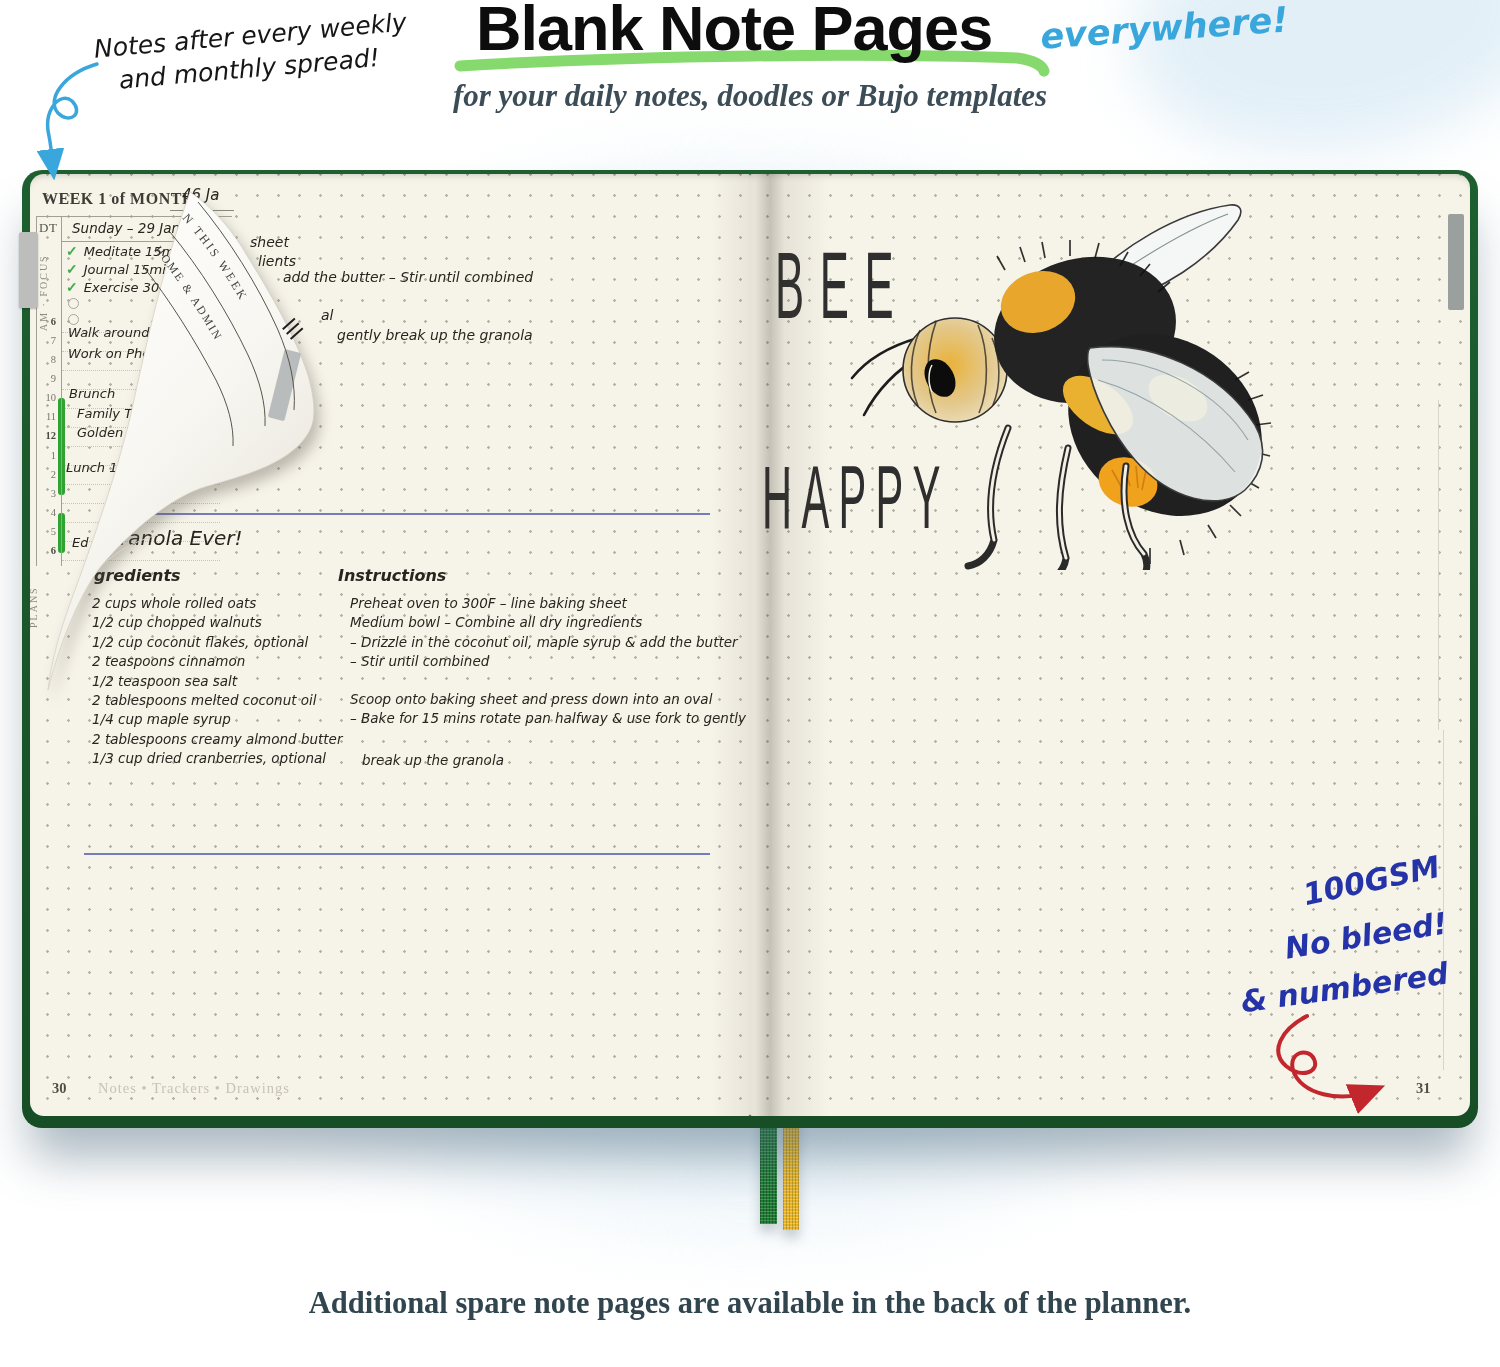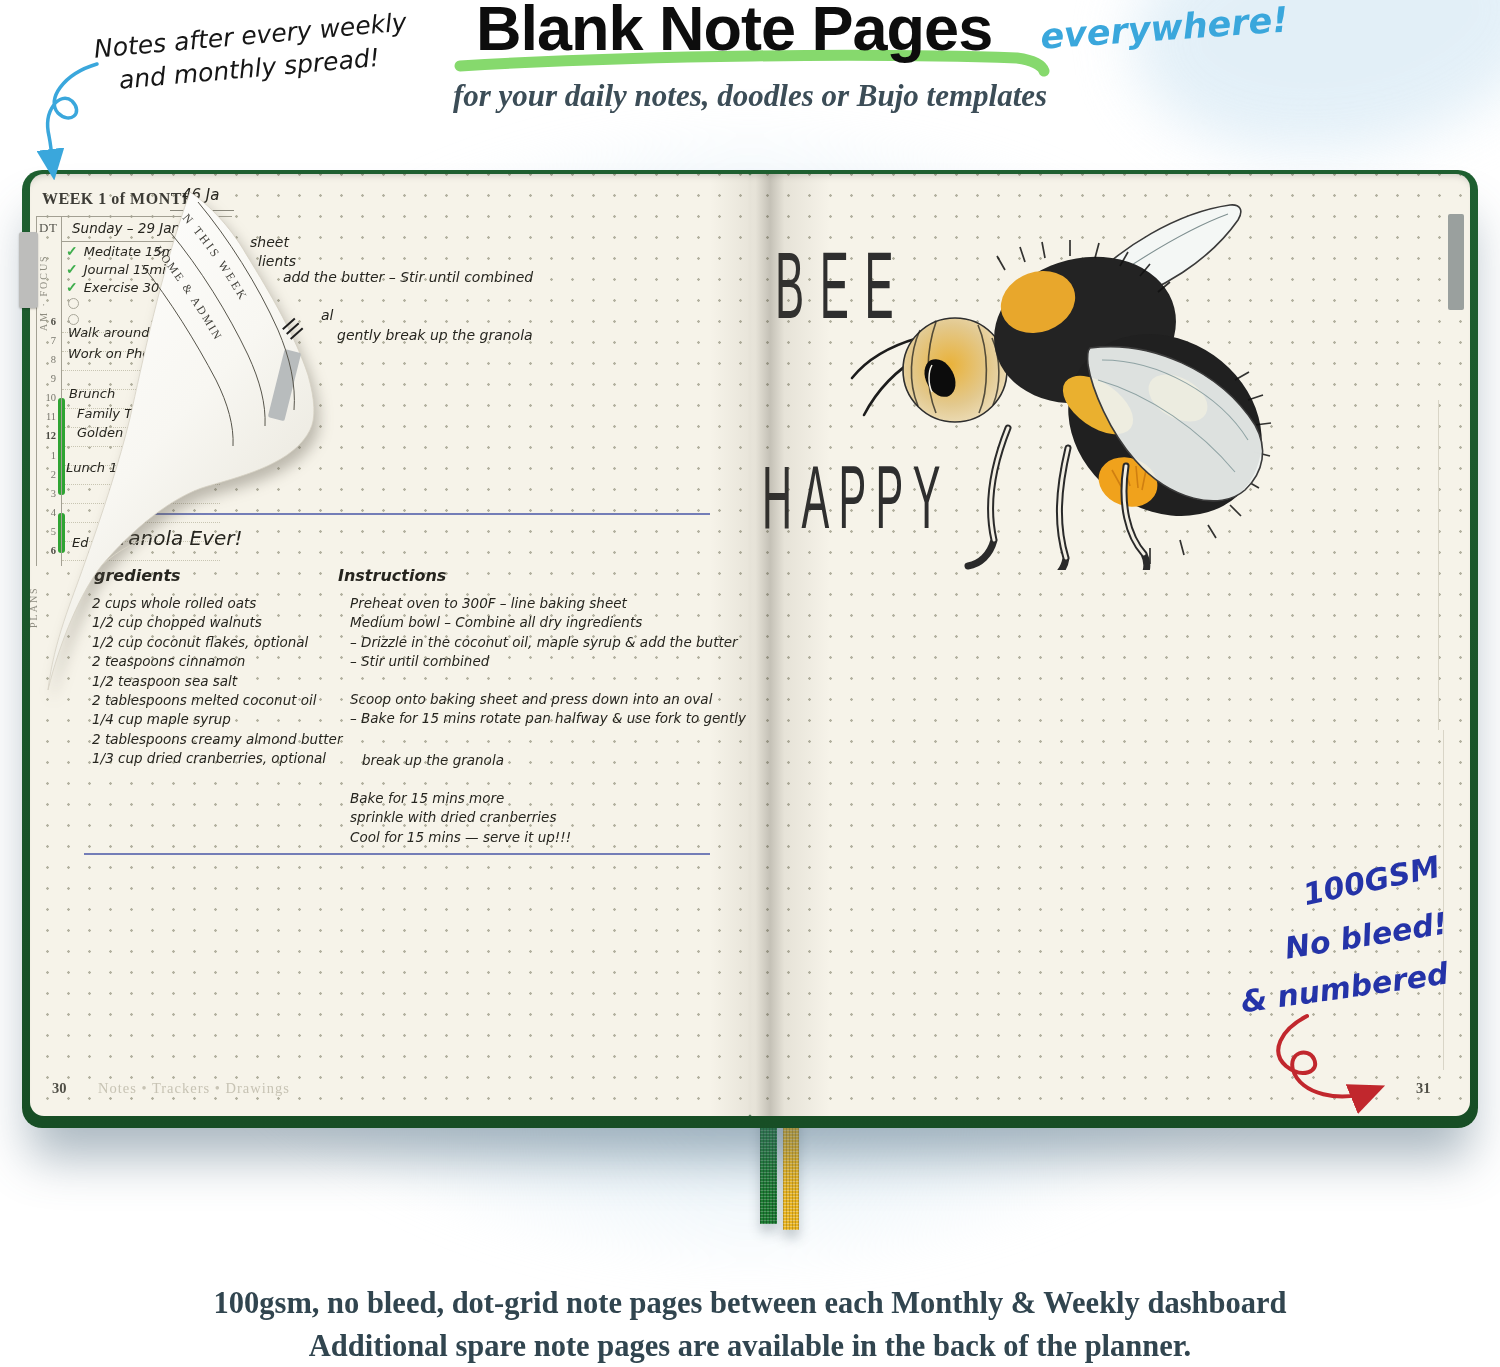--- a/index.html
+++ b/index.html
@@ -229,25 +229,20 @@
     <div class="rc-group">
       <div>Preheat oven to 300F – line baking sheet</div>
       <div>Medium bowl – Combine all dry ingredients</div>
       <div>– Drizzle in the coconut oil, maple syrup &amp; add the butter</div>
       <div>– Stir until combined</div>
     </div>
     <div class="rc-group">
       <div>Scoop onto baking sheet and press down into an oval</div>
       <div>– Bake for 15 mins rotate pan halfway &amp; use fork to gently</div>
       <div class="indent">break up the granola</div>
-    </div>
-    <div class="rc-group">
-      <div>Bake for 15 mins more</div>
-      <div>sprinkle with dried cranberries</div>
-      <div>Cool for 15 mins — serve it up!!!</div>
     </div>
   </div>
 
   <div class="pg-footer-num serif" style="left:30px;top:910px">30</div>
   <div class="pg-footer-sec serif" style="left:76px;top:910px">Notes  •  Trackers  •  Drawings</div>
   <div class="pg-footer-num serif" style="left:1394px;top:910px">31</div>
 
   <svg class="abs" style="left:0;top:10px;z-index:6" width="740" height="560" viewBox="0 0 740 560">
     <defs>
       <linearGradient id="cg" x1="0" y1="0" x2="0.6" y2="1">
@@ -336,15 +331,14 @@
   </svg>
 
   <div class="rtab" style="left:1426px;top:44px;width:16px;height:96px"></div>
   <div class="edgeline" style="left:1416px;top:230px;height:330px"></div>
   <div class="edgeline" style="left:1421px;top:560px;height:340px"></div>
 
   <div class="gutter"></div>
 </div>
 
 <div class="abs caption">
-  <div>100gsm, no bleed, dot-grid note pages between each Monthly &amp; Weekly dashboard</div>
   <div>Additional spare note pages are available in the back of the planner.</div>
 </div>
 
 </body></html>

